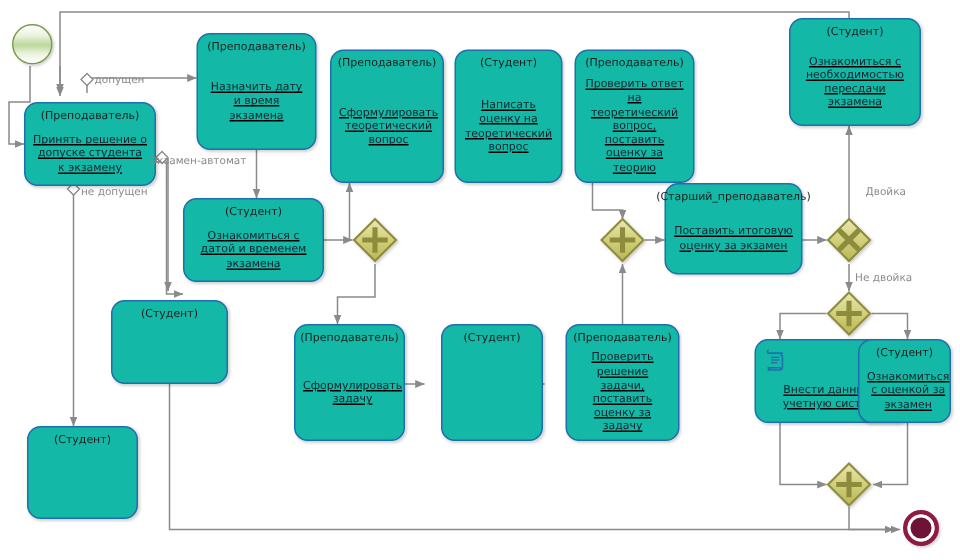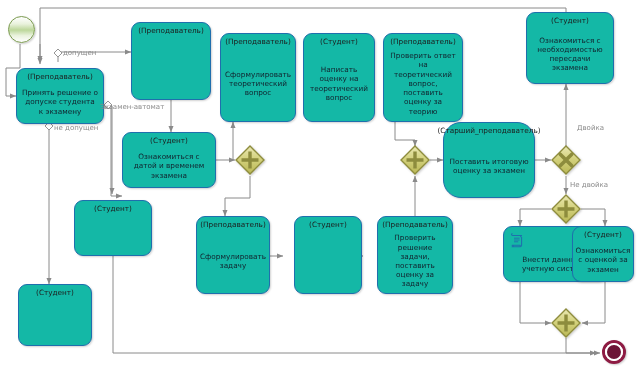--- a/index.html
+++ b/index.html
@@ -20,22 +20,23 @@
     background:#14b8a6;
     box-shadow:1px 1px 2px rgba(0,0,0,.18);
     display:flex;flex-direction:column;align-items:center;
     padding:3px 3px 2px 3px;
   }
   .task .lane{
     font-size:7.3px;color:#1d1d1d;text-align:center;
     line-height:9px;white-space:nowrap;margin-bottom:2px;
   }
   .task .body{
-    flex:1;display:flex;align-items:center;justify-content:center;
+    flex:1;display:flex;align-items:center;justify-content:flex-start;
     width:100%;
+    text-decoration:underline;
   }
   .task .label{
     font-size:7.3px;color:#12232e;text-align:center;line-height:9.2px;
     padding:0 2px;
   }
   .task.has-icon .body{align-items:flex-start;padding-top:1px;}
   .task.has-icon{padding-top:4px;margin-left:43px;}
   .task-icon{position:absolute;left:6px;top:5px;width:14px;height:16px;}
 
   
@@ -167,20 +168,23 @@
 
   <div class="node task" style="left:16px;top:68px;width:88px;height:56px;">
     <div class="lane">(Преподаватель)</div>
     <div class="body">
         <div class="label">Принять решение о допуске студента к экзамену</div>
       </div>
   </div>
 
   <div class="node task" style="left:131px;top:22px;width:80px;height:78px;">
     <div class="lane">(Преподаватель)</div>
+    <div class="body">
+        <div class="label">Назначить дату и время экзамена</div>
+      </div>
   </div>
 
   <div class="node task" style="left:122px;top:132px;width:94px;height:56px;">
     <div class="lane">(Студент)</div>
     <div class="body">
         <div class="label">Ознакомиться с датой и временем экзамена</div>
       </div>
   </div>
 
   <div class="node task" style="left:74px;top:200px;width:78px;height:56px;">
@@ -223,21 +227,21 @@
     <div class="lane">(Студент)</div>
   </div>
 
   <div class="node task" style="left:377px;top:216px;width:76px;height:78px;">
     <div class="lane">(Преподаватель)</div>
     <div class="body">
         <div class="label">Проверить решение задачи, поставить оценку за задачу</div>
       </div>
   </div>
 
-  <div class="node task" style="left:443px;top:122px;width:92px;height:76px;border-radius:18px;">
+  <div class="node task" style="left:443px;top:122px;width:92px;height:61px;">
     <div class="lane">(Старший_преподаватель)</div>
     <div class="body">
         <div class="label">Поставить итоговую оценку за экзамен</div>
       </div>
   </div>
 
   <div class="node task" style="left:526px;top:12px;width:88px;height:72px;">
     <div class="lane">(Студент)</div>
     <div class="body">
         <div class="label">Ознакомиться с необходимостью пересдачи экзамена</div>

